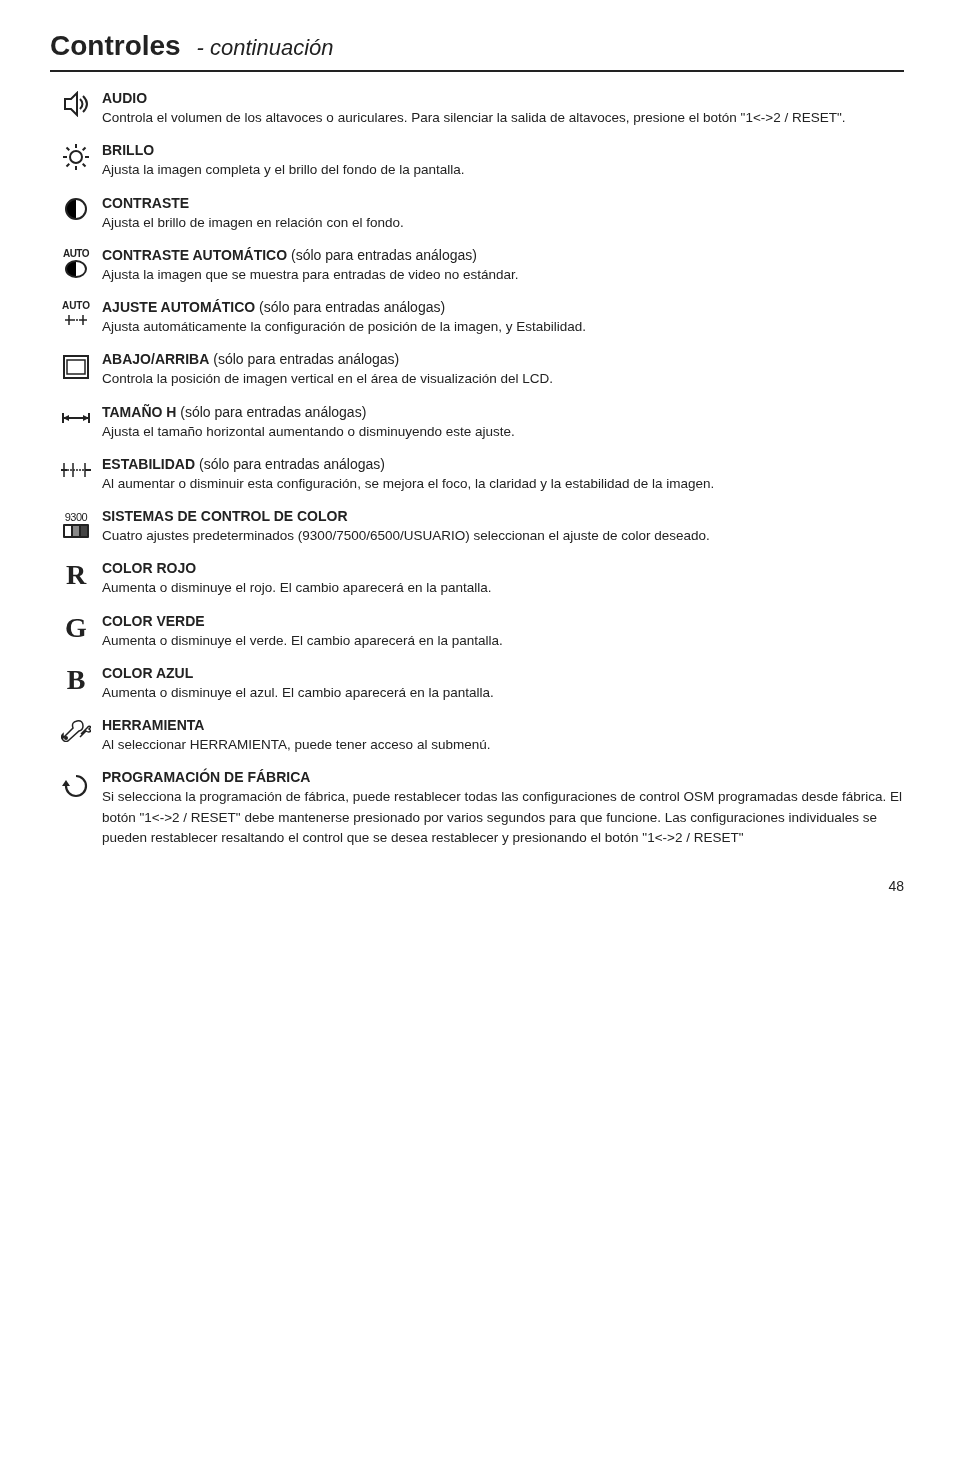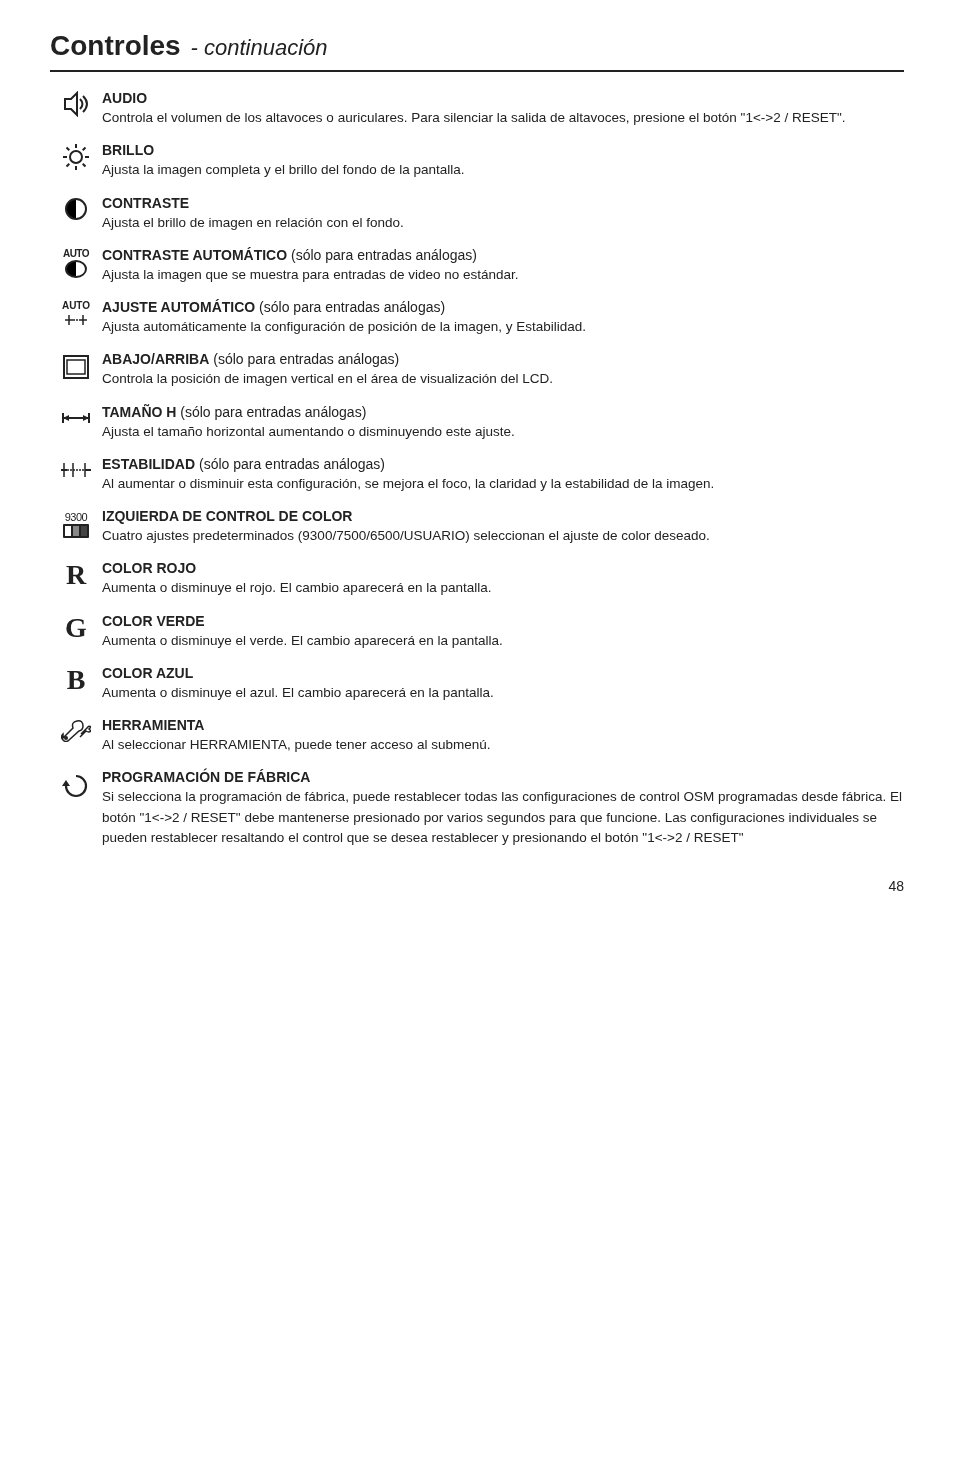--- a/index.html
+++ b/index.html
@@ -71,21 +71,21 @@
     }
     .letter-icon-r { color: #222; }
     .letter-icon-g { color: #222; }
     .letter-icon-b { color: #222; }
   </style>
 </head>
 <body>
 
 <div class="page-header">
   <span style="font-size:28px;font-weight:700;">Controles</span>
-  <span style="font-size:22px;font-style:italic;font-weight:400;margin-left:6px;">- continuación</span>
+  <span style="font-size:22px;font-style:italic;font-weight:400;margin-left:12px;">- continuación</span>
 </div>
 
 <div>
 
   <div class="item">
     <div class="icon-area">
       <svg width="30" height="26" viewBox="0 0 30 26">
         <polygon points="4,8 10,8 16,2 16,24 10,18 4,18" fill="none" stroke="#222" stroke-width="2"></polygon>
         <path d="M19,8 Q24,13 19,18" fill="none" stroke="#222" stroke-width="2"></path>
         <path d="M22,5 Q30,13 22,21" fill="none" stroke="#222" stroke-width="2"></path>
@@ -217,21 +217,21 @@
         <div style="font-size:11px;font-weight:400;line-height:1.2;letter-spacing:-0.5px;">9300</div>
         <svg width="26" height="14" viewBox="0 0 26 14">
           <rect x="0" y="0" width="26" height="14" fill="#222" rx="1"></rect>
           <rect x="2" y="2" width="6" height="10" fill="white" rx="0"></rect>
           <rect x="10" y="2" width="6" height="10" fill="#888" rx="0"></rect>
           <rect x="18" y="2" width="6" height="10" fill="#444" rx="0"></rect>
         </svg>
       </div>
     </div>
     <div class="content-area">
-      <span class="item-title">IZQUIERDA DE CONTROL DE COLOR</span>
+      <span class="item-title">SISTEMAS DE CONTROL DE COLOR</span>
       <div class="item-desc">Cuatro ajustes predeterminados (9300/7500/6500/USUARIO) seleccionan el ajuste de color deseado.</div>
     </div>
   </div>
 
   <div class="item">
     <div class="icon-area">
       <span class="letter-icon letter-icon-r" style="font-size:28px;font-weight:900;">R</span>
     </div>
     <div class="content-area">
       <span class="item-title">COLOR ROJO</span>

